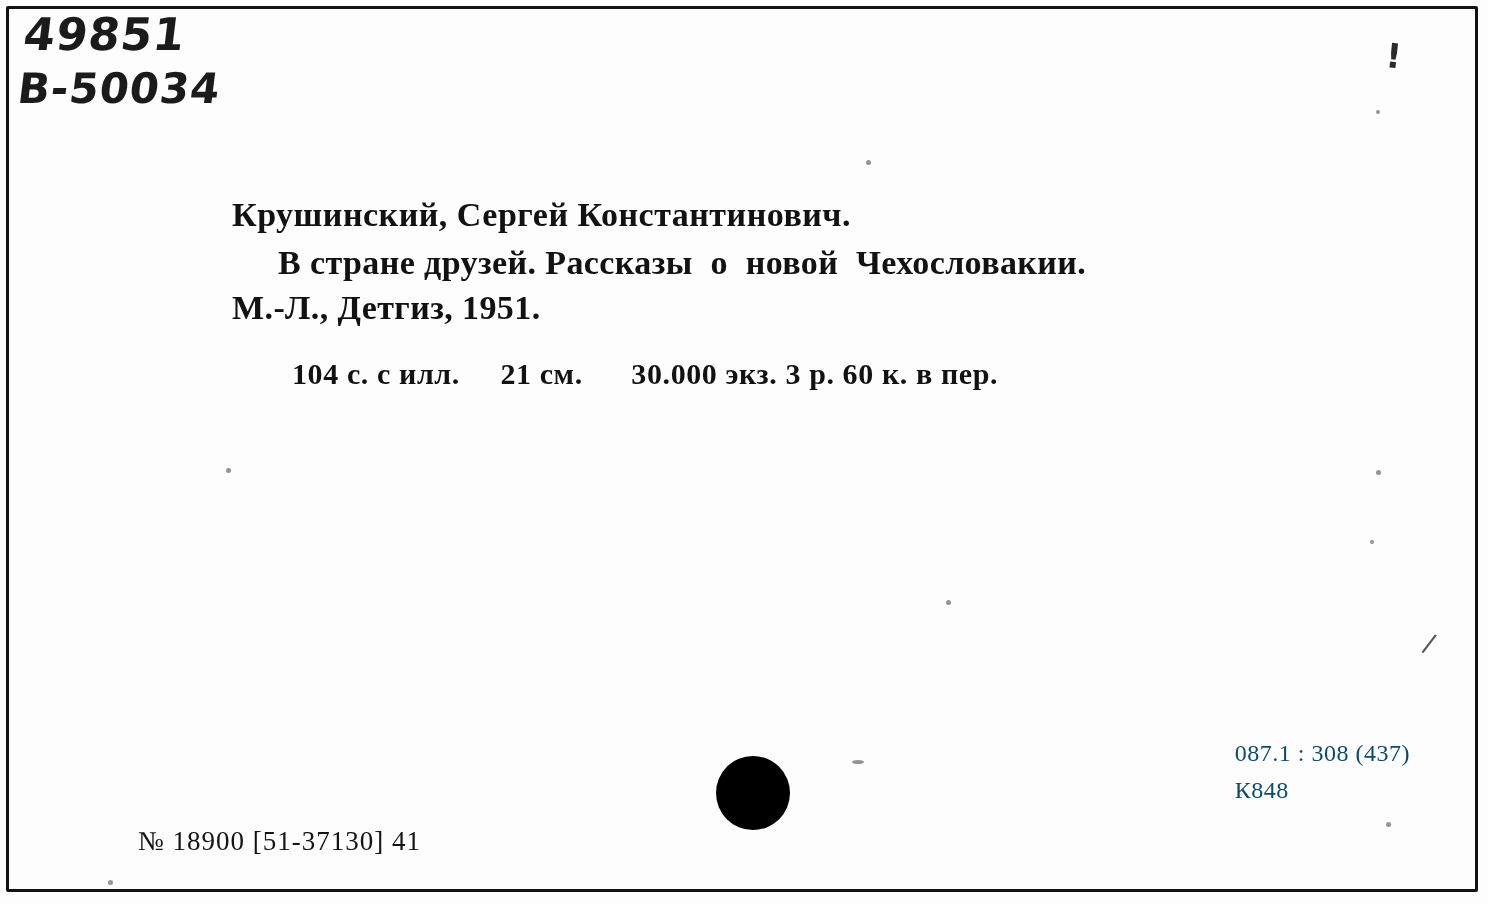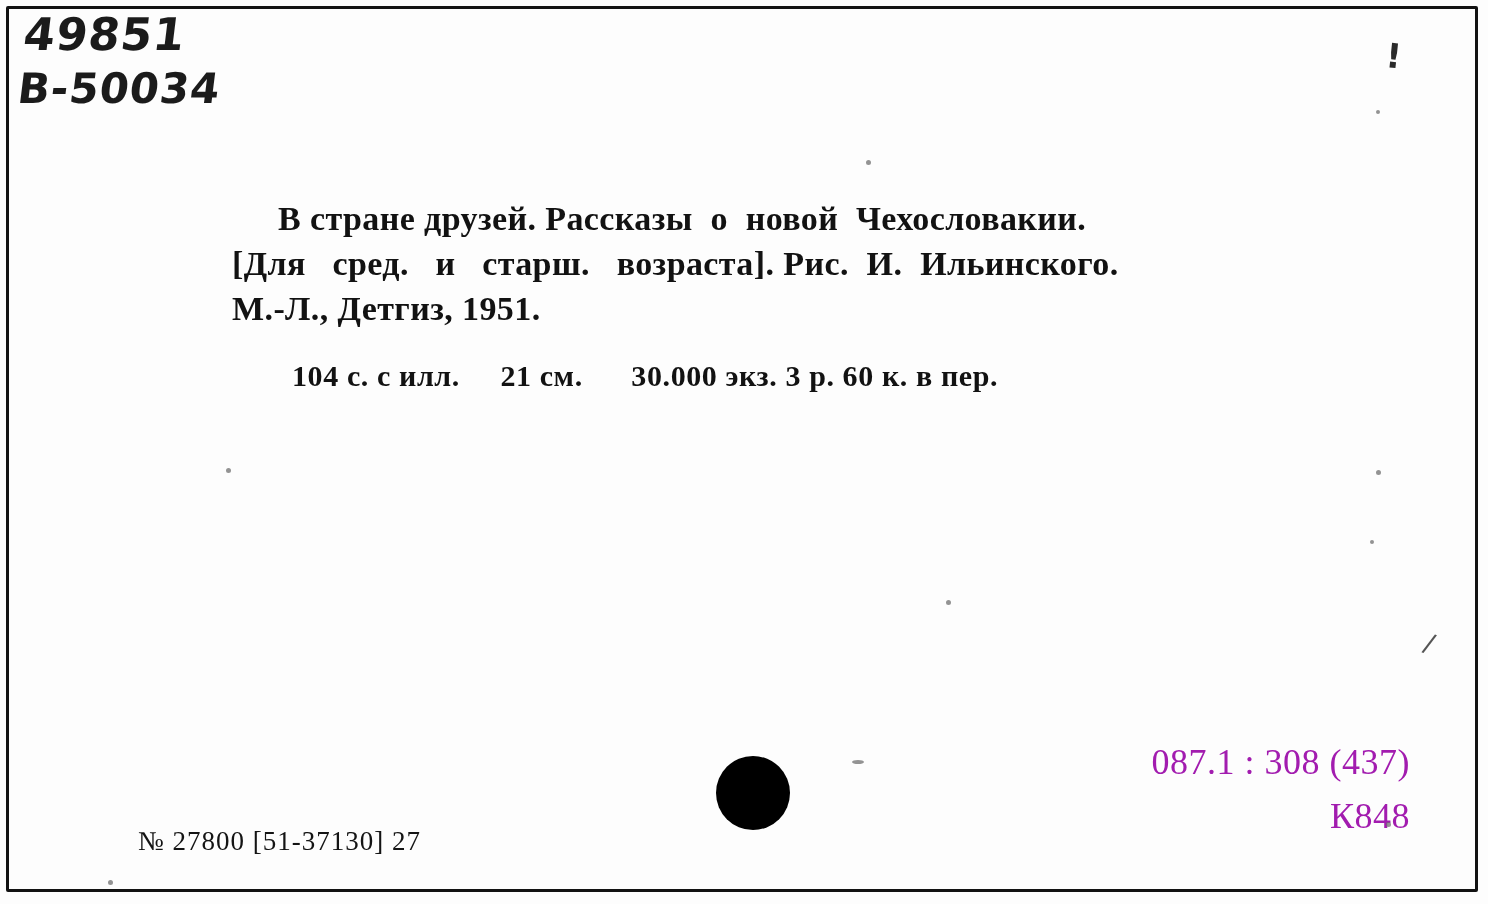--- a/index.html
+++ b/index.html
@@ -133,25 +133,24 @@
     font-size: 27px;
     line-height: 1.45;
     letter-spacing: 1px;
     white-space: pre;
     color: #141414;
   }
   #footer-right {
     position: absolute;
     right: 78px;
     top: 736px;
-    text-align: right;
-    font-size: 36px;
+    font-size: 24px;
     line-height: 1.45;
     letter-spacing: 0.5px;
-    color: #a21caf;
+    color: #0c4a6e;
   }
   #footer-right .cutter {
     display: block;
     margin-top: 2px;
   }
 
   
   #punch-hole {
     position: absolute;
     left: 716px;
@@ -175,29 +174,29 @@
 
 <div id="card">
 
   <div class="handwrite" id="hand-1">49851</div>
   <div class="handwrite" id="hand-2">В-50034</div>
 
   <div id="tick-right">!</div>
   <div id="tick-right2">/</div>
 
   <div id="entry">
+    <div class="line" id="author">Крушинский, Сергей Константинович.</div>
     <div class="line body-line" id="title-line">В стране друзей. Рассказы  о  новой  Чехословакии.</div>
-    <div class="line body-line" id="note-line">[Для   сред.   и   старш.   возраста]. Рис.  И.  Ильинского.</div>
     <div class="line body-line" id="imprint-line">М.-Л., Детгиз, 1951.</div>
     <div class="line body-line" id="phys-line">104 с. с илл.     21 см.      30.000 экз. 3 р. 60 к. в пер.</div>
   </div>
 
 
   <div id="footer-left">
-    <div>№ 27800 [51-37130] 27</div>
+    <div>№ 18900 [51-37130] 41</div>
     
   </div>
 
   <div id="punch-hole"></div>
 
   <div id="footer-right">
     <span>087.1 : 308 (437)</span>
     <span class="cutter">К848</span>
   </div>
 

